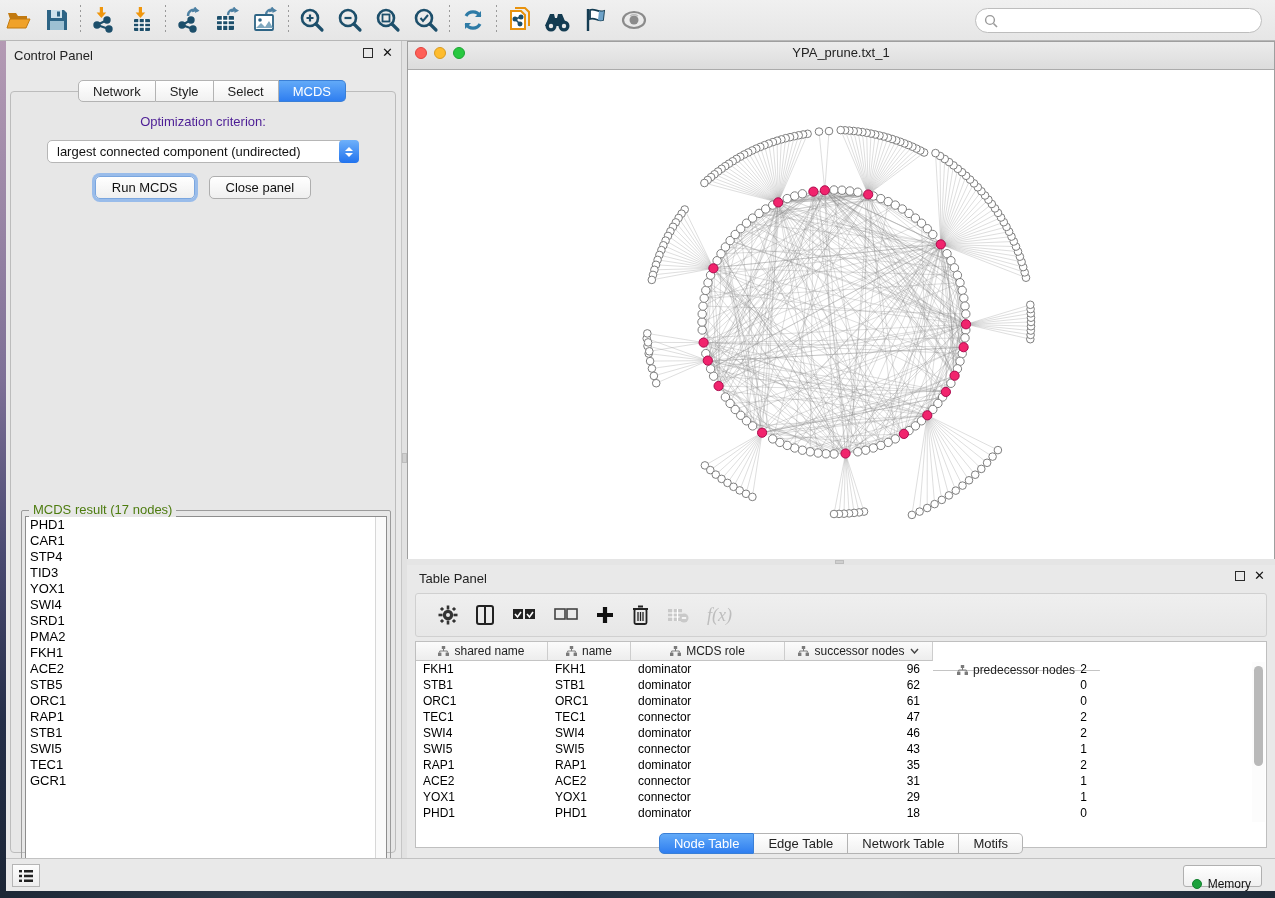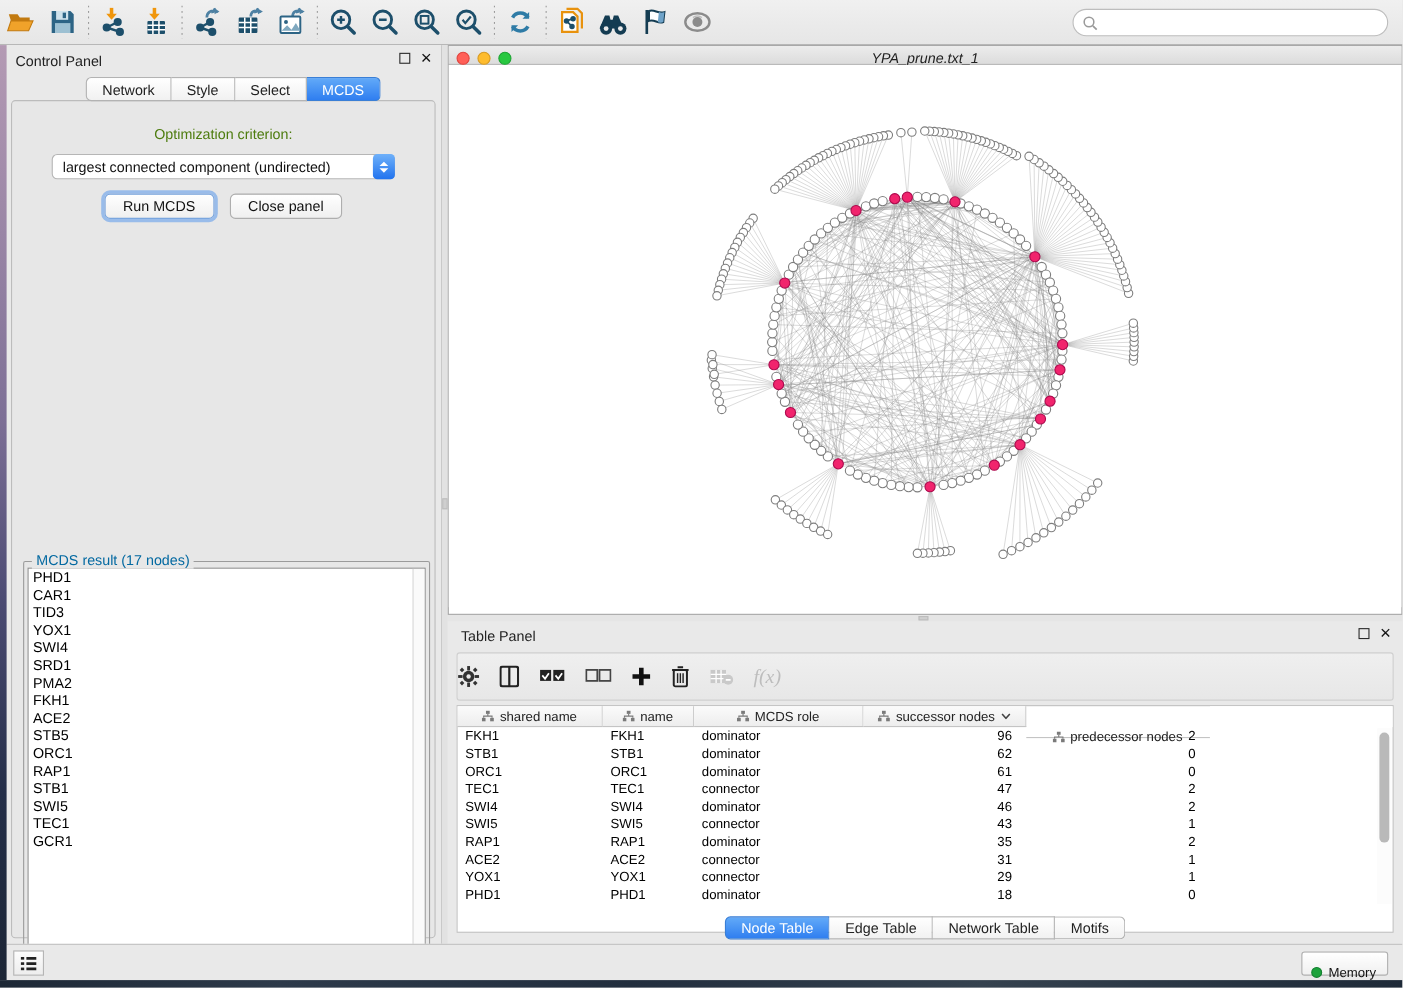--- a/index.html
+++ b/index.html
@@ -27,78 +27,78 @@
 
   
   .control-panel { position:absolute; left:6px; top:41px; width:396px; height:817px;
     background:#e9e9e9; border-right:1px solid #c6c6c6; }
   .cp-header { position:relative; height:28px; }
   .cp-title { position:absolute; left:8px; top:7px; font-size:13px; color:#222; }
   .panel-icons { position:absolute; right:8px; top:7px; display:flex; gap:9px; align-items:center; }
   .float-icon { width:10px; height:10px; border:1.6px solid #2a2a2a; display:inline-block; }
   .close-icon { font-size:13px; font-weight:bold; color:#111; line-height:10px; }
 
-  .cp-tabs { position:absolute; left:72px; top:29px; display:flex; z-index:3; }
+  .cp-tabs { position:absolute; left:72px; top:39px; display:flex; z-index:3; }
   .tab { height:22px; padding:0 14px; background:linear-gradient(#ffffff,#f1f1f1);
     border:1px solid #b3b3b3; border-left:none; font-size:13px; display:flex; align-items:center; color:#222; }
   .tab:first-child { border-left:1px solid #b3b3b3; border-radius:5px 0 0 5px; }
   .tab:last-child { border-radius:0 5px 5px 0; }
   .tab.sel { background:linear-gradient(#62aaf8,#2f7ef0); color:#fff; border-color:#3a7fd6; }
 
   .cp-body { position:absolute; left:4px; top:50px; width:386px; height:762px;
     background:#e7e7e7; border:1px solid #bcbcbc; border-radius:4px; }
-  .opt-label { text-align:center; margin-top:22px; font-size:13px; color:#4d7c0f; }
+  .opt-label { text-align:center; margin-top:22px; font-size:13px; color:#4c1d95; }
   .popup { position:relative; margin:11px auto 0 auto; width:312px; height:23px; background:#fff;
     border:1px solid #b6b6b6; border-radius:5px; font-size:13px; line-height:21px; padding-left:9px; color:#111; }
   .popup .stepper { position:absolute; right:-1px; top:-1px; width:20px; height:23px; border-radius:4px;
     background:linear-gradient(#6fb1fa,#2173ee); display:flex; flex-direction:column; align-items:center; justify-content:center; gap:2px; }
   .chev { width:0; height:0; border-left:4px solid transparent; border-right:4px solid transparent; }
   .chev.up { border-bottom:4px solid #fff; } .chev.dn { border-top:4px solid #fff; }
   .btn-row { display:flex; justify-content:center; gap:14px; margin-top:13px; }
   .push-btn { height:23px; padding:0 16px; background:linear-gradient(#ffffff,#efefef);
     border:1px solid #aeaeae; border-radius:5px; font-size:13px; color:#111;
     font-family:"Liberation Sans",sans-serif; }
   .push-btn.focused { box-shadow:0 0 0 3px rgba(110,165,235,.65); border-color:#7aa6df; }
 
   .result-group { position:absolute; left:10px; top:418px; width:370px; height:370px; }
   .result-legend { position:absolute; left:8px; top:-8px; background:#e7e7e7; padding:0 4px;
-    font-size:13px; color:#0369a1; z-index:2; }
+    font-size:13px; color:#4d7c0f; z-index:2; }
   .result-border { position:absolute; inset:0; border:1px solid #9b9b9b; border-radius:2px; }
   .result-list { position:absolute; left:4px; top:6px; right:4px; bottom:4px; background:#fff;
     border:1px solid #8d8d8d; overflow:hidden; }
   .result-list .track { position:absolute; right:0; top:0; bottom:0; width:11px; background:#fafafa; border-left:1px solid #d7d7d7; }
   .rl-item { font-size:13px; line-height:16px; padding-left:4px; color:#000; }
 
   
   .vsplit { position:absolute; left:402px; top:41px; width:5px; height:817px; background:#e2e2e2; }
   .vsplit .grip { position:absolute; left:0; top:412px; width:5px; height:10px; background:#cfcfcf; border:1px solid #bdbdbd; }
   .hsplit { position:absolute; left:407px; top:559px; width:868px; height:6px; background:#e5e5e5; }
   .hsplit .grip { position:absolute; left:428px; top:1px; width:9px; height:4px; background:#cfcfcf; border:1px solid #bdbdbd; }
 
   
   .net-frame { position:absolute; left:407px; top:41px; width:868px; height:518px;
     border:1px solid #9f9f9f; background:#fff; }
-  .net-titlebar { position:relative; height:17px; background:linear-gradient(#ececec,#dcdcdc);
-    border-bottom:1px solid #ababab;font-style:italic; }
+  .net-titlebar { position:relative; height:28px; background:linear-gradient(#ececec,#dcdcdc);
+    border-bottom:1px solid #ababab; }
   .lights { position:absolute; left:7px; top:5px; display:flex; gap:7px; }
   .light { width:12px; height:12px; border-radius:50%; }
   .light.r { background:#ff5f57; border:.5px solid #e0443e; }
   .light.y { background:#febc2e; border:.5px solid #d89b22; }
   .light.g { background:#28c840; border:.5px solid #1da533; }
   .net-title { text-align:center; font-size:13px; line-height:22px; color:#222; }
   .net-canvas { position:relative; width:866px; height:493px; background:#fff; }
   .net-canvas svg { position:absolute; left:0; top:0; }
 
   
   .table-panel { position:absolute; left:407px; top:565px; width:868px; height:293px; background:#e9e9e9; }
   .tp-header { position:relative; height:26px; }
   .tp-title { position:absolute; left:12px; top:6px; font-size:13px; color:#222; }
   .tp-toolbar { position:absolute; left:8px; top:28px; width:852px; height:44px;
     background:linear-gradient(#efefef,#e7e7e7); border:1px solid #d0d0d0; border-radius:3px;
-    display:flex; align-items:center; gap:18px; }
+    display:flex; align-items:center; gap:18px; padding-left:22px; }
   .tpi { display:flex; align-items:center; justify-content:center; }
   .fx { font-family:"Liberation Serif",serif; font-style:italic; font-size:18px; color:#bdbdbd; }
 
   .grid-wrap { position:absolute; left:8px; top:76px; width:852px; height:207px; background:#fff; border:1px solid #bfbfbf; }
   .grid-header { display:flex; height:19px; font-size:12px; color:#222; }
   .gh-cell { background:linear-gradient(#fbfbfb,#ededed); border-right:1px solid #cdcdcd; border-bottom:1px solid #c4c4c4;
     display:flex; align-items:center; justify-content:center; gap:5px; }
   .gh-rest { flex:1; background:#fff; }
   .grid-row { display:flex; height:16px; font-size:12px; color:#000; }
   .gr-cell { padding-left:7px; display:flex; align-items:center; }
@@ -302,20 +302,21 @@
       <button class="push-btn focused">Run MCDS</button>
       <button class="push-btn">Close panel</button>
     </div>
     <div class="result-group">
       <div class="result-border"></div>
       <span class="result-legend">MCDS result (17 nodes)</span>
       <div class="result-list" id="result-list">
         <div class="track"></div>
       <div class="rl-item">PHD1</div>
           <div class="rl-item">CAR1</div>
+          <div class="rl-item">STP4</div>
           <div class="rl-item">TID3</div>
           <div class="rl-item">YOX1</div>
           <div class="rl-item">SWI4</div>
           <div class="rl-item">SRD1</div>
           <div class="rl-item">PMA2</div>
           <div class="rl-item">FKH1</div>
           <div class="rl-item">ACE2</div>
           <div class="rl-item">STB5</div>
           <div class="rl-item">ORC1</div>
           <div class="rl-item">RAP1</div>

